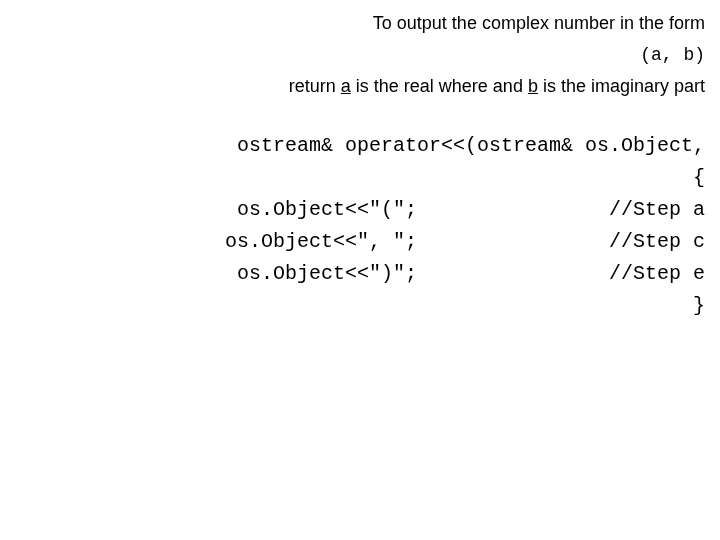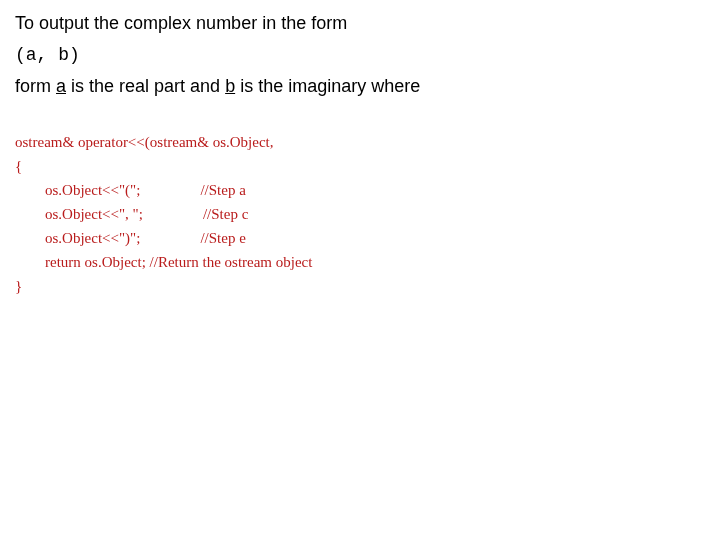--- a/index.html
+++ b/index.html
@@ -1,18 +1,19 @@
 <!DOCTYPE html>
 <html><head>
   <meta charset="utf-8">
   <style>
     * {
       margin: 0;
       padding: 0;
       box-sizing: border-box;
+      text-align: right;
     }
 
     body {
       width: 720px;
       height: 540px;
       background-color: #ffffff;
       font-family: Arial, sans-serif;
       padding: 10px 15px;
       overflow: hidden;
     }
@@ -37,44 +38,43 @@
       color: #000000;
       line-height: 1.5;
       margin-bottom: 30px;
     }
 
     .where-text .underline {
       text-decoration: underline;
     }
 
     .code-block {
-      font-family: Liberation Serif, serif;
-      font-size: 15px;
-      color: #b91c1c;
+      font-family: Liberation Mono, monospace;
+      font-size: 20px;
+      color: #000000;
       line-height: 1.6;
     }
 
     .code-line {
       white-space: pre;
     }
   </style>
 </head>
 <body>
 
 <p class="intro-text">To output the complex number in the form</p>
 
 <p class="form-example">(a, b)</p>
 
 <p class="where-text">
-  <span>form </span><span class="underline">a</span><span> is the real part and </span><span class="underline">b</span><span> is the imaginary where</span>
+  <span>return </span><span class="underline">a</span><span> is the real where and </span><span class="underline">b</span><span> is the imaginary part</span>
 </p>
 
 <div class="code-block">
   <div class="code-line">ostream&amp; operator&lt;&lt;(ostream&amp; os.Object,</div>
   <div class="code-line">{</div>
   <div id="code-lines-container">
       <div class="code-line">        os.Object&lt;&lt;"(";                //Step a</div>
       <div class="code-line">        os.Object&lt;&lt;", ";                //Step c</div>
       <div class="code-line">        os.Object&lt;&lt;")";                //Step e</div>
     </div>
-  <div class="code-line">        return os.Object; //Return the ostream object</div>
   <div class="code-line">}</div>
 </div>
 
 </body></html>

